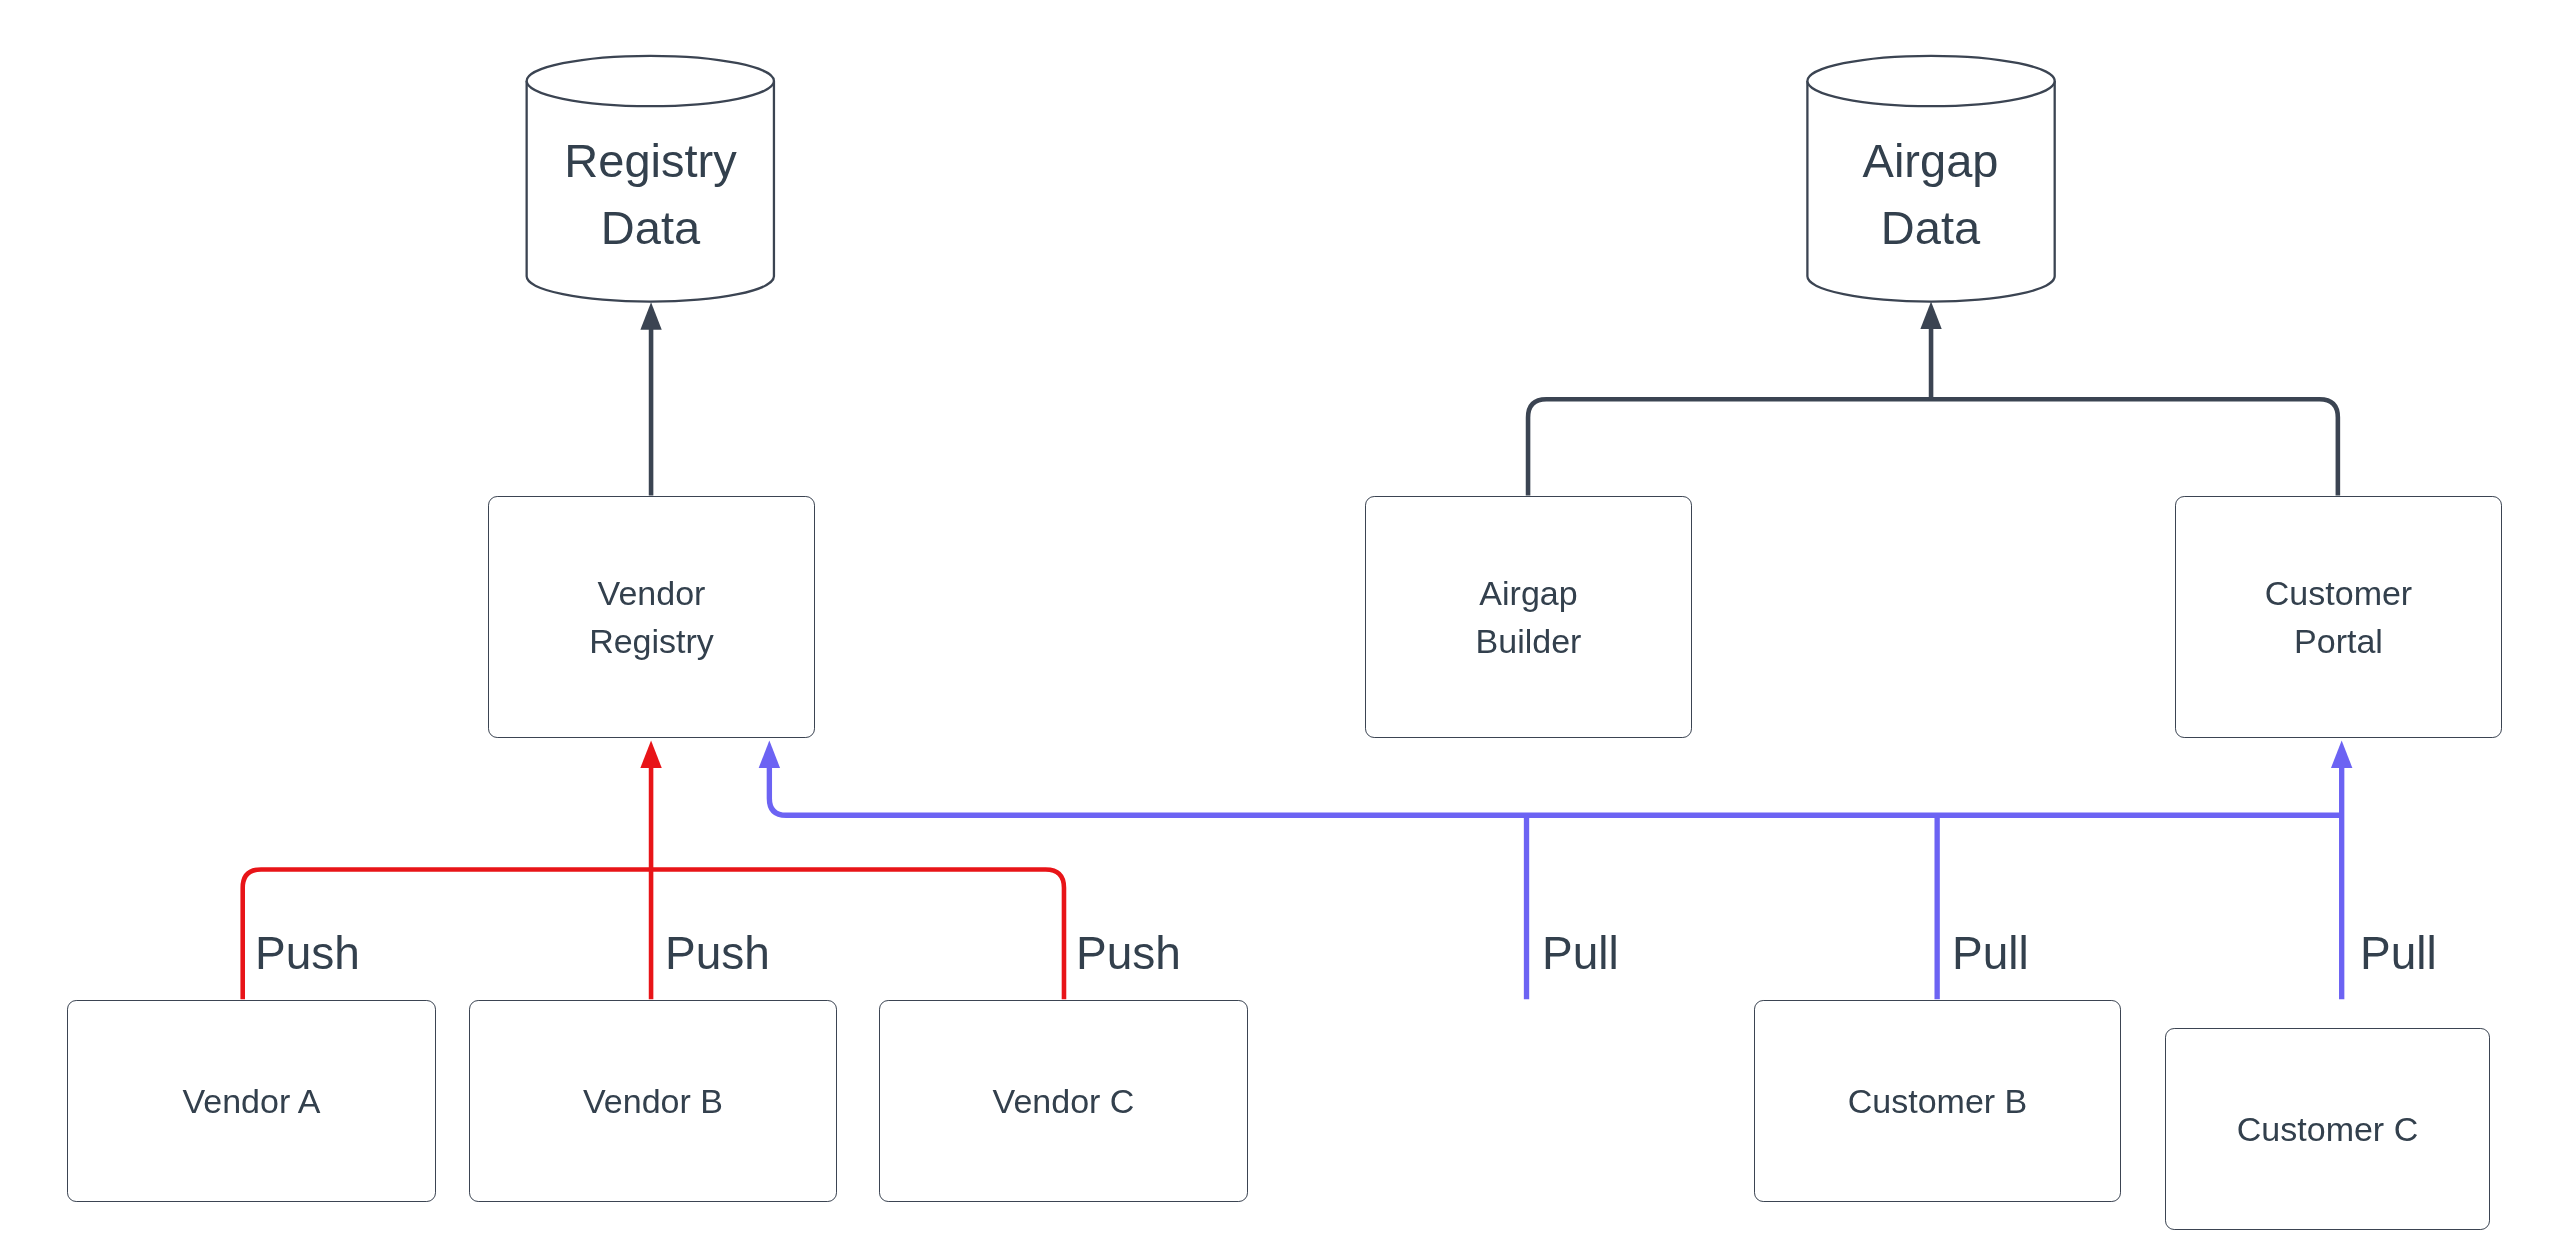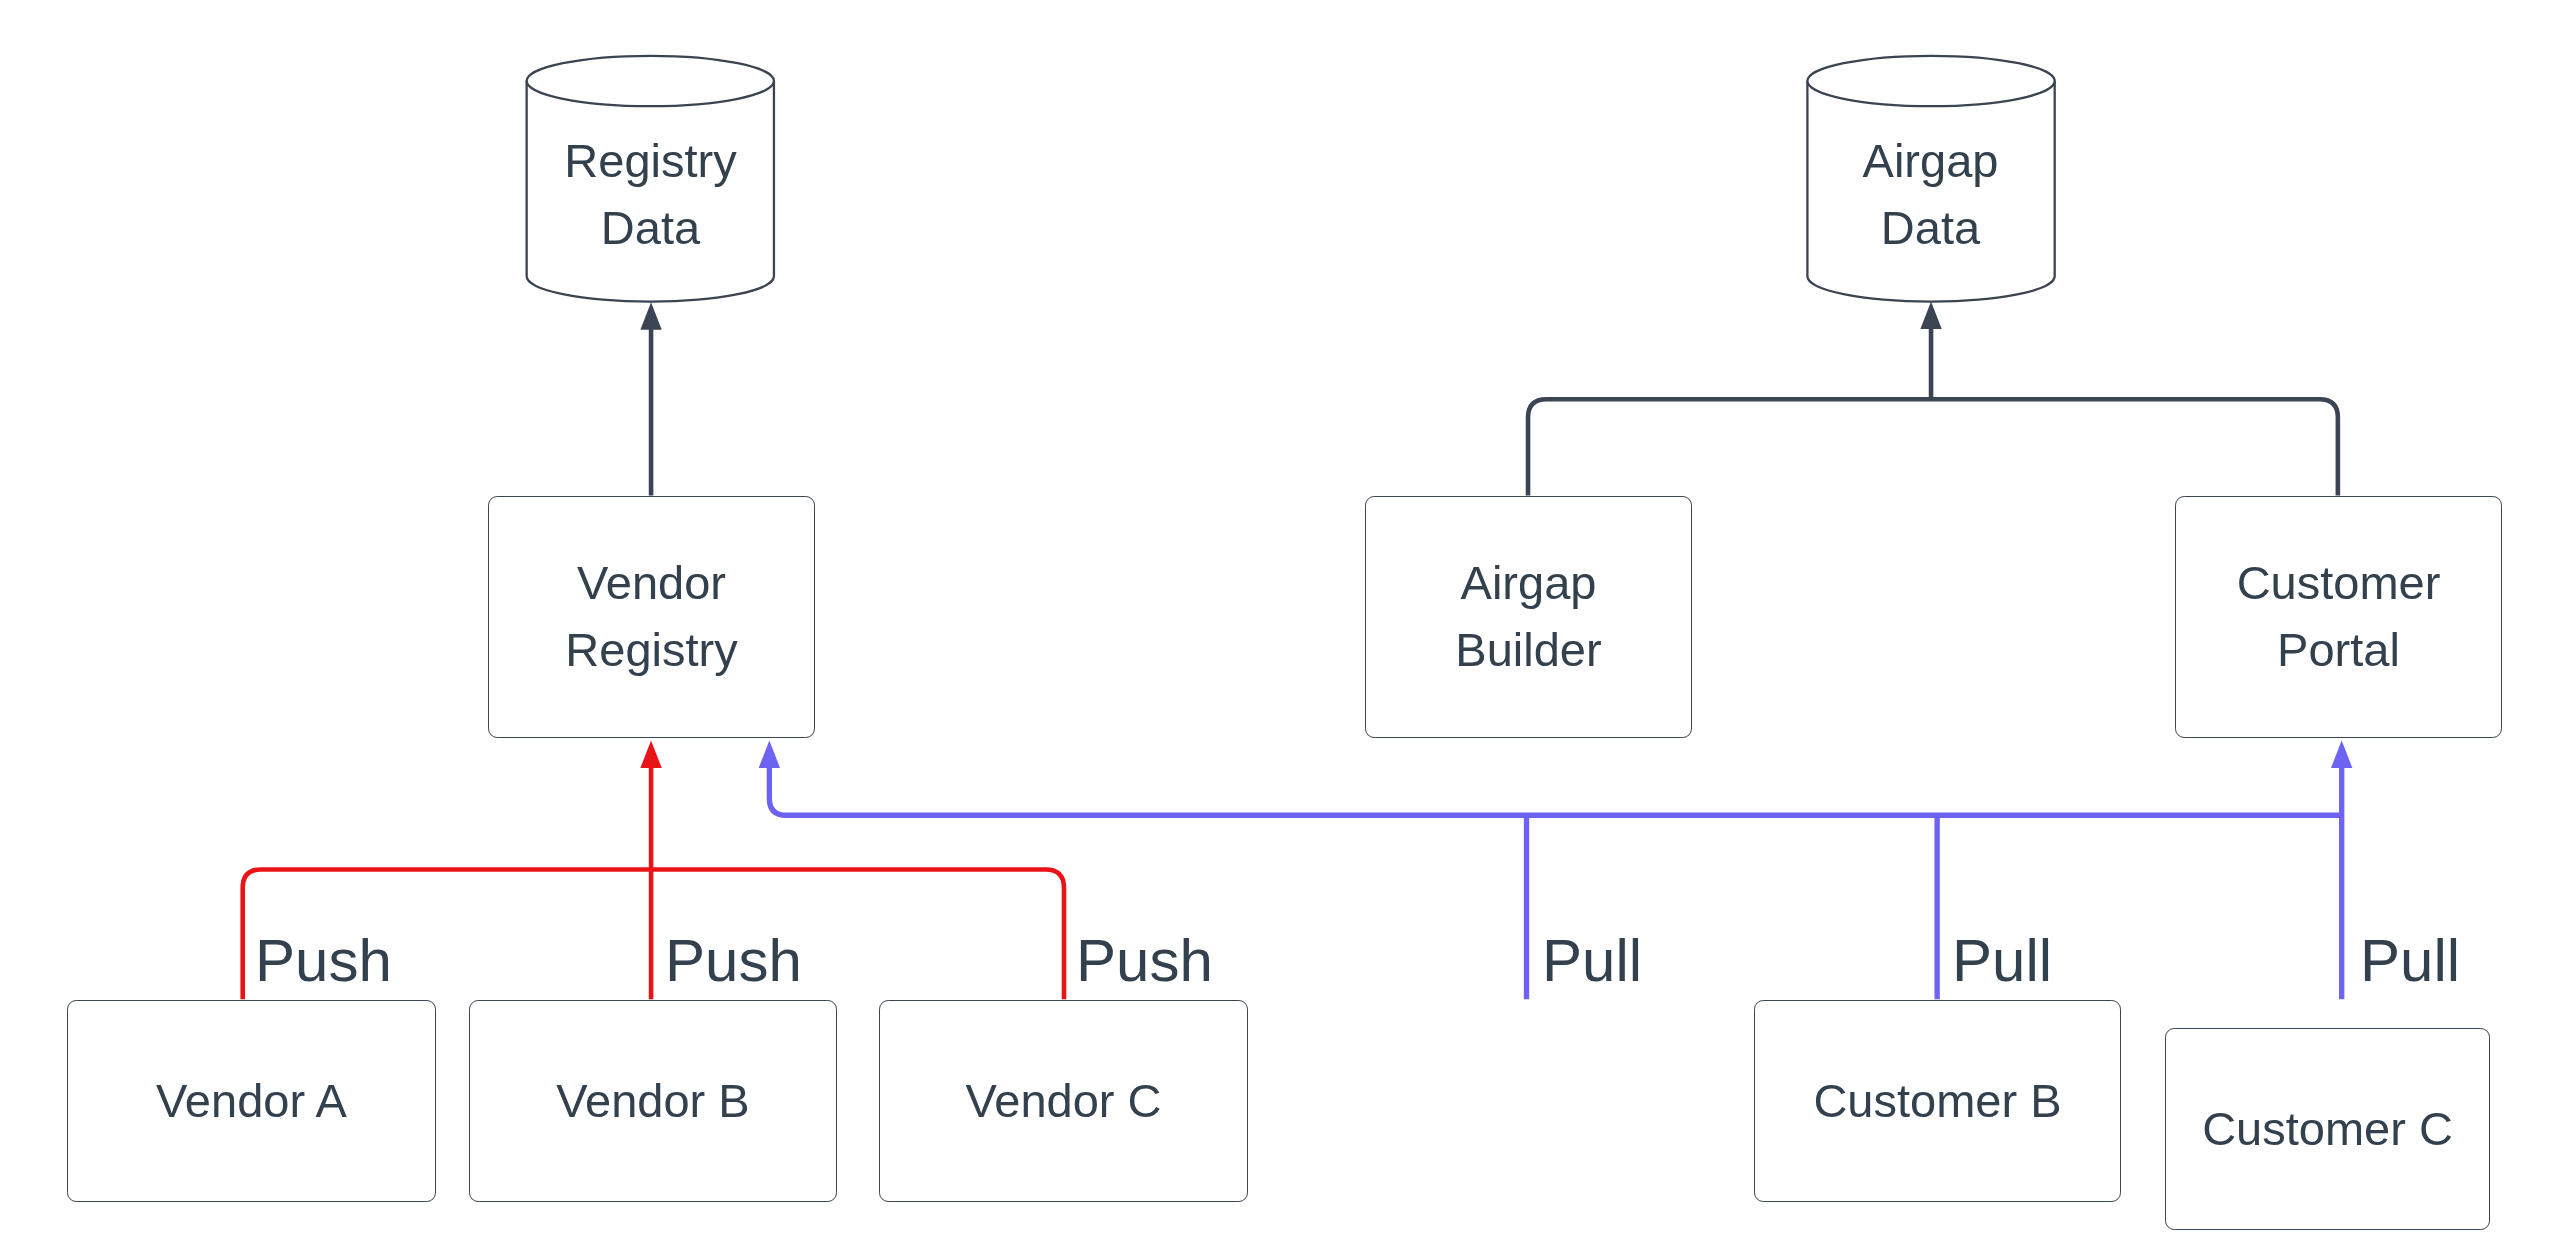--- a/index.html
+++ b/index.html
@@ -20,39 +20,39 @@
     position: absolute;
     box-sizing: border-box;
     background: #ffffff;
     border: 1.9px solid #3b4452;
     border-radius: 9.2px;
     display: flex;
     align-items: center;
     justify-content: center;
     text-align: center;
     color: #33404d;
-    font-size: 47px;
+    font-size: 34px;
     line-height: 1.42;
     white-space: pre-line;
   }
   .cyl-label {
     position: absolute;
     display: flex;
     align-items: center;
     justify-content: center;
     text-align: center;
     color: #33404d;
     font-size: 47px;
     line-height: 1.42;
     white-space: pre-line;
   }
   .edge-label {
     position: absolute;
     color: #33404d;
-    font-size: 60px;
+    font-size: 46px;
     line-height: 1.1;
     white-space: nowrap;
   }
   .mid-row    { top: 496px; width: 327px; height: 242px; }
   .bottom-row { top: 1000px; width: 369px; height: 202px; }
 </style>
 </head>
 <body>
 
 <div id="diagram-canvas">

